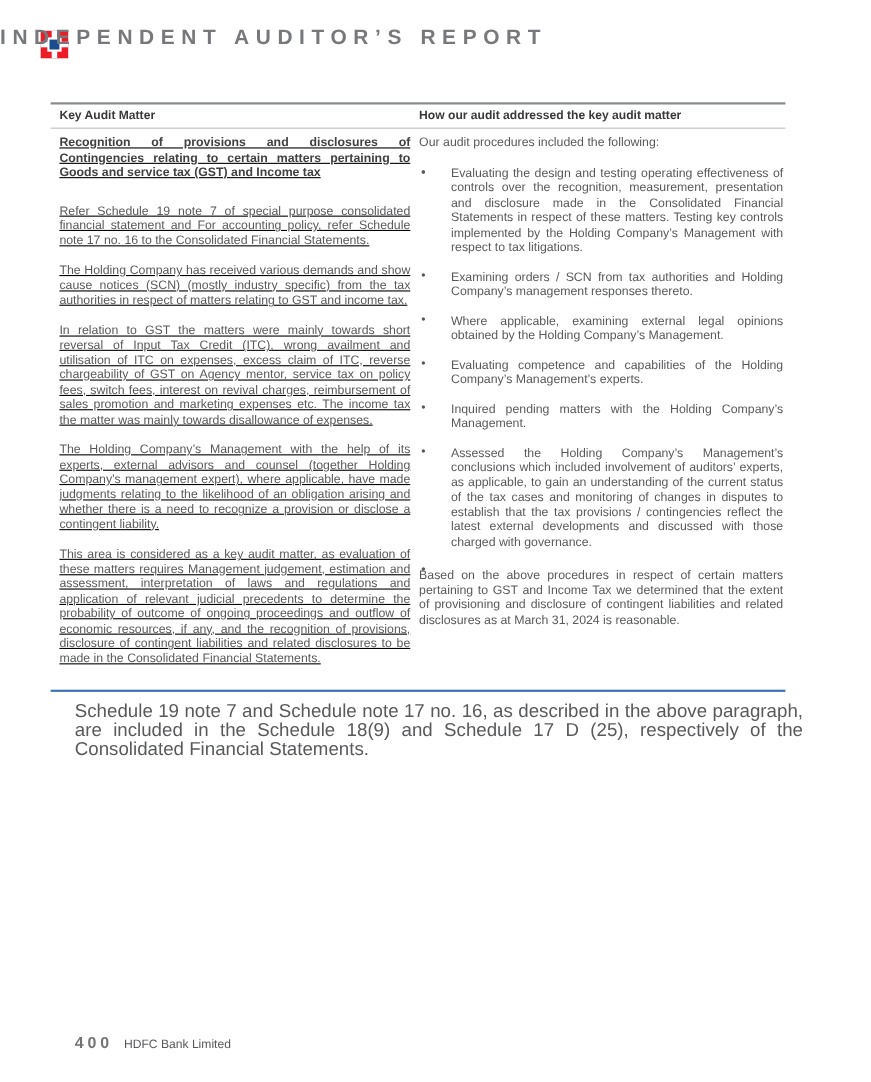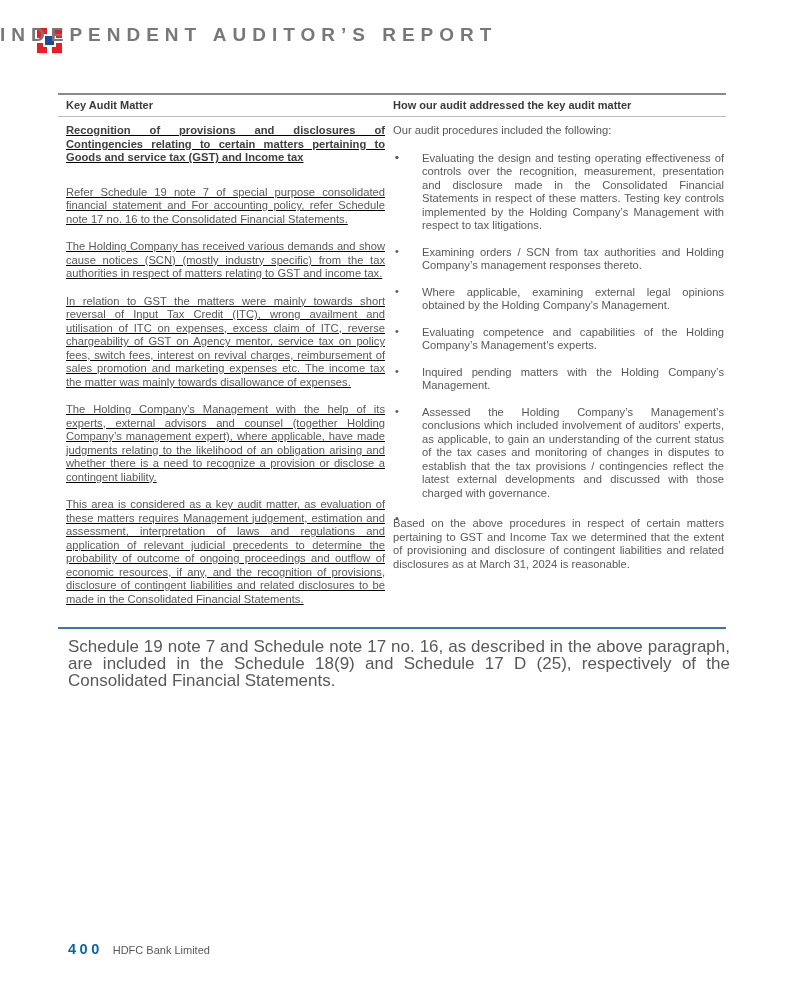--- a/index.html
+++ b/index.html
@@ -20,21 +20,21 @@
 
   
   .title {
     position:absolute; left:0; right:0; top:24px; margin:0;
     font-size:19px; font-weight:bold;
     letter-spacing:6px; color:#77787b; white-space:nowrap;
   }
 
   
   .kam-table {
-    position:absolute; left:58px; top:93px; width:668px;
+    position:absolute; left:46px; top:93px; width:668px;
     border-top:2px solid #87898c;
     border-bottom:2px solid #3d74b8;
   }
   .kam-header { display:flex; border-bottom:1px solid #bcbec0; padding:4px 0 5px 0; }
   .kam-hcell { font-size:11px; font-weight:bold; color:#3a3a3c; line-height:12px; }
   .kam-hcell.left  { width:335px; box-sizing:border-box; padding-left:8px; }
   .kam-hcell.right { flex:1; }
 
   .kam-body { display:flex; min-height:510px; padding-top:7px; box-sizing:border-box; }
   .kam-col-left  { width:335px; box-sizing:border-box; padding:0 8px 6px 8px;text-decoration:underline; }
@@ -58,21 +58,21 @@
   .closing { margin-top:17px; margin-bottom:4px; }
 
   
   .note {
     position:absolute; left:68px; top:638px; width:662px; margin:0;
     font-size:17px; line-height:17px; color:#58595b; text-align:justify;
   }
 
   
   .footer { position:absolute; left:68px; top:941px; display:flex; align-items:baseline; }
-  .pagenum { font-size:14.5px; font-weight:bold; letter-spacing:3.5px; color:#0369a1; }
+  .pagenum { font-size:14.5px; font-weight:bold; letter-spacing:3.5px; color:#737373; }
   .company { font-size:11px; color:#58595b; margin-left:10px; }
 </style>
 </head>
 <body>
 
 <div class="page">
 
   <div class="logo">
     <div class="logo-red"></div>
     <div class="logo-hbar"></div>

